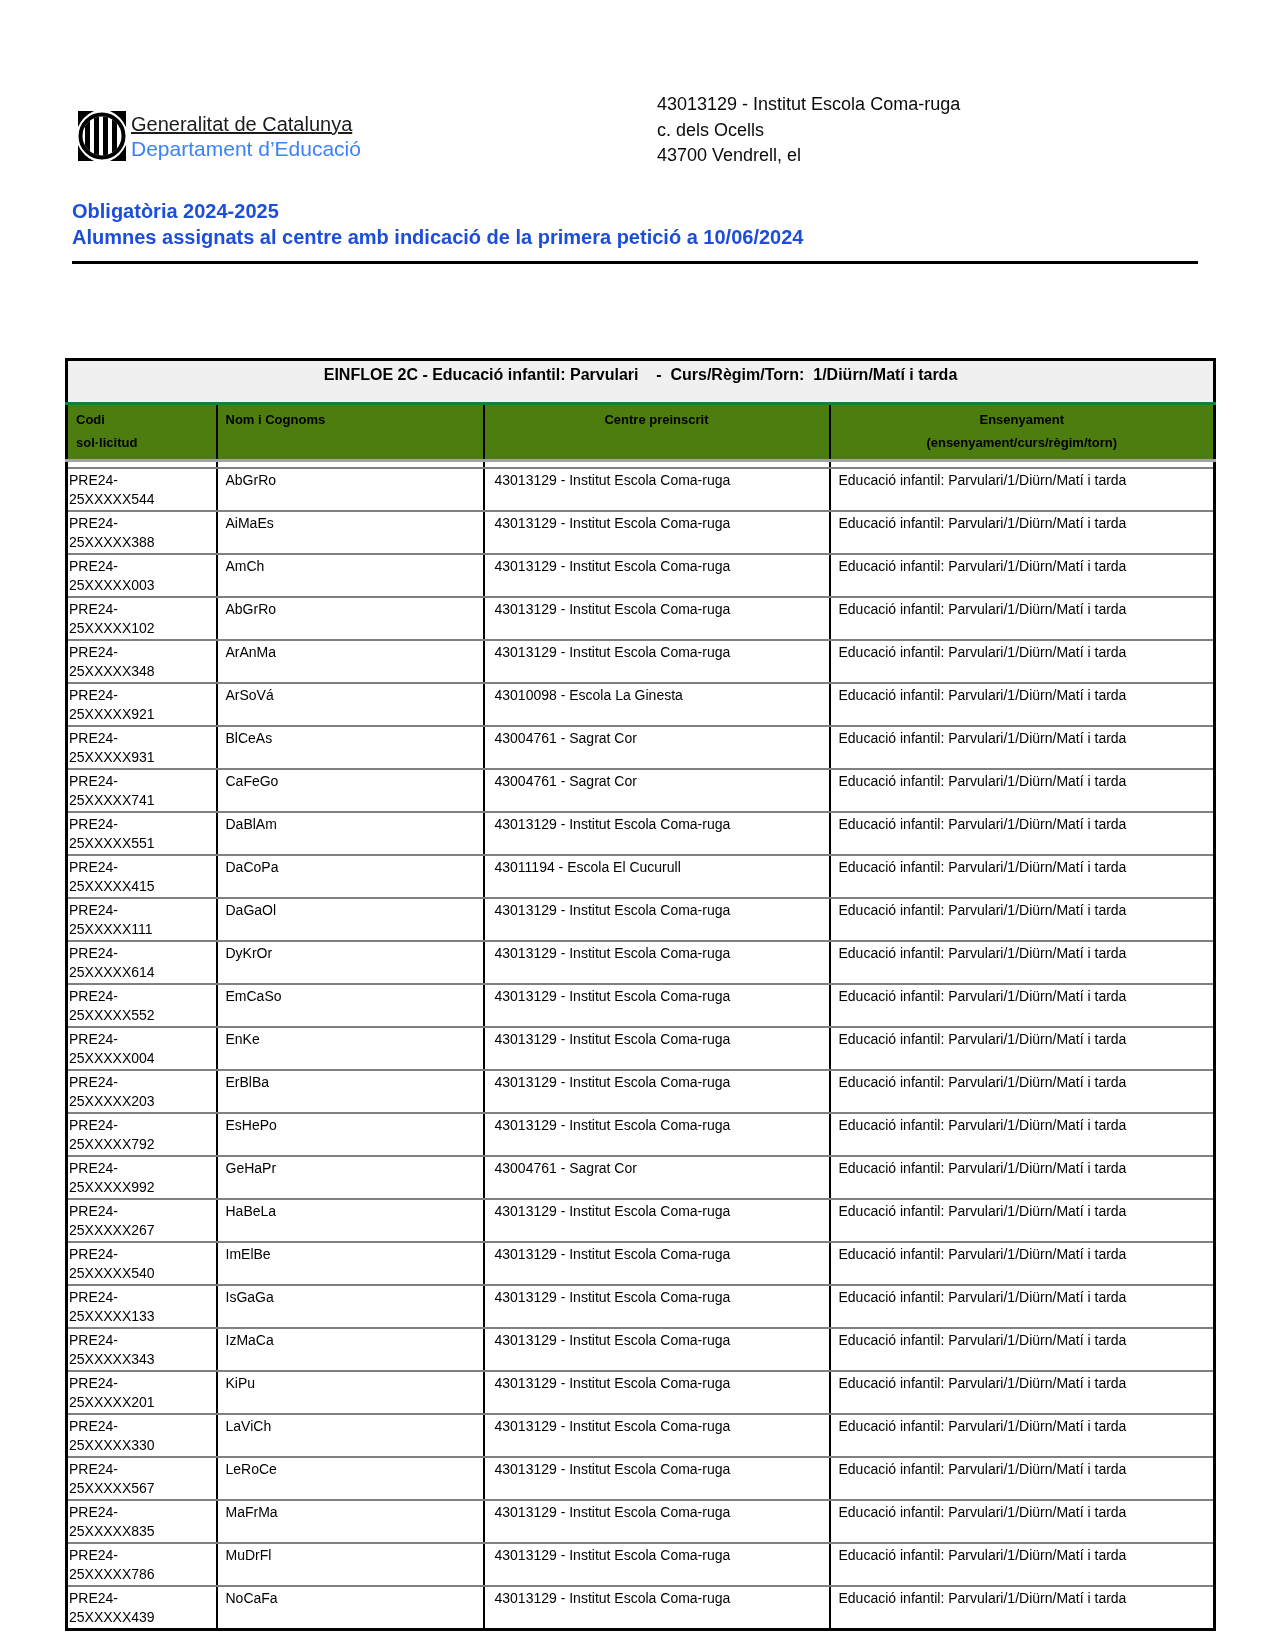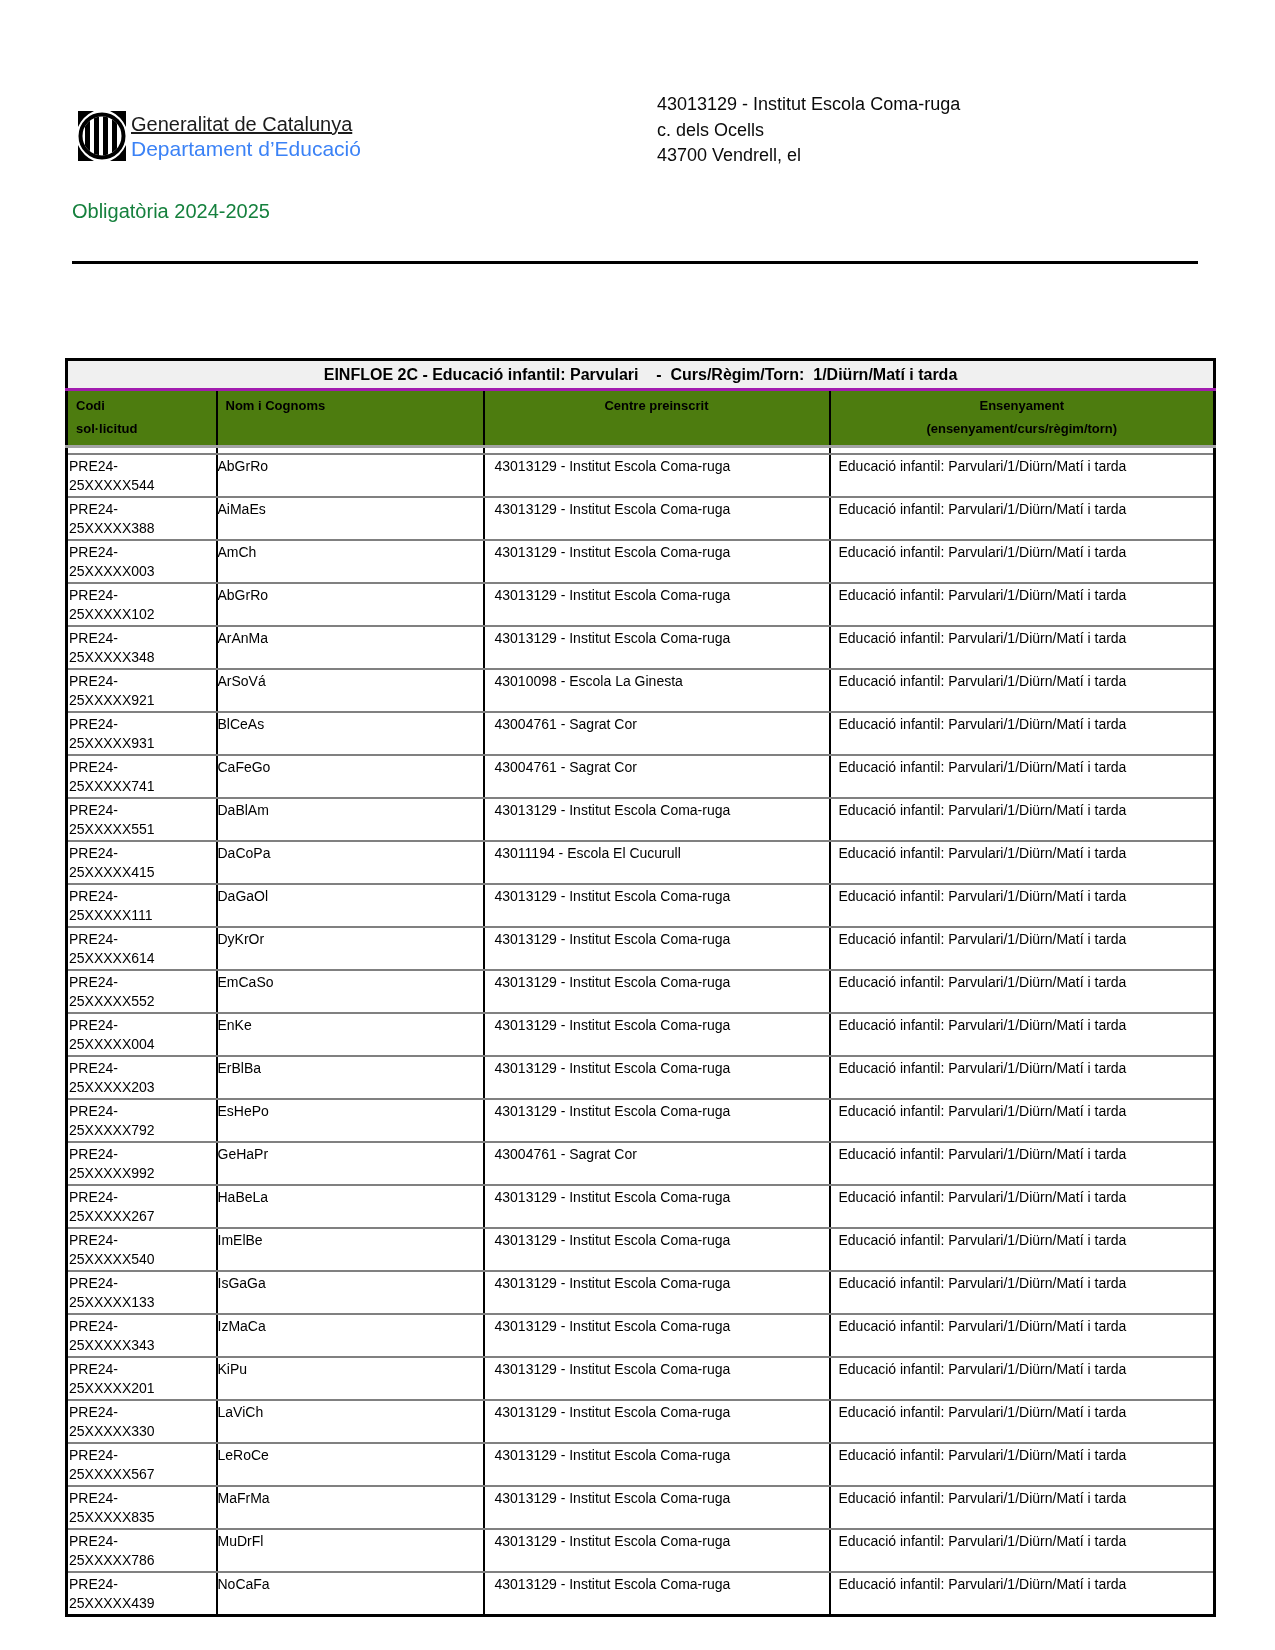--- a/index.html
+++ b/index.html
@@ -11,54 +11,54 @@
     color:#000;
     overflow:hidden;
   }
   
   .logo{position:absolute;left:77px;top:110px;width:50px;height:52px;}
   .org-block{position:absolute;left:131px;top:112px;}
   .org-line1{font-size:20px;line-height:24px;color:#1c1c1c;text-decoration:underline;}
   .org-line2{font-size:21px;line-height:25px;font-weight:normal;color:#3b82f6;}
   .center-block{position:absolute;left:657px;top:92px;font-size:18px;line-height:25.5px;color:#0a0a0a;}
   
-  .titles{position:absolute;left:72px;top:198px;font-size:20px;font-weight:normal;line-height:26px;color:#15803d;}
+  .titles{position:absolute;left:72px;top:198px;font-size:20px;font-weight:bold;line-height:26px;color:#1d4ed8;}
   .title-rule{position:absolute;left:72px;top:261px;width:1126px;height:3px;background:#000;}
   
   table.assign{
     position:absolute;left:65px;top:358px;
     width:1148px;border-collapse:collapse;table-layout:fixed;
     border:3px solid #000;
   }
   table.assign th, table.assign td{
     border-left:2px solid #000;border-right:2px solid #000;
     overflow:hidden;
   }
   tr.group-row th{
     background:#f0f0f0;
-    border-bottom:3px solid #a21caf;
+    border-bottom:3px solid #15803d;
     font-size:16px;font-weight:bold;
-    text-align:center;height:26px;padding:1px 0 0 0;
+    text-align:center;height:26px;padding:1px 0 14px 0;
   }
   tr.colhead-row th{
     background:#4d7c0f;
     border-bottom:3px solid #a3a3a3;
     font-size:13px;font-weight:bold;
     vertical-align:top;height:50px;padding-top:3px;line-height:23px;
   }
   tr.colhead-row th.c1,tr.colhead-row th.c2{text-align:left;padding-left:8px;}
   tr.colhead-row th.c3,tr.colhead-row th.c4{}
   tr.gap-row td{height:5px;border-bottom:2px solid #808080;background:#fff;padding:0;}
   tbody.data tr td{
     height:37px;vertical-align:top;background:#fff;
     border-bottom:2px solid #808080;
     font-size:14px;line-height:19px;padding-top:2px;
   }
   tbody.data td.c1{text-align:left;}
-  tbody.data td.c2{padding-left:0;}
+  tbody.data td.c2{padding-left:8px;}
   tbody.data td.c3{padding-left:10px;}
   tbody.data td.c4{padding-left:8px;}
 </style>
 </head>
 <body>
 
 <div class="page">
 
   <div class="logo">
     <svg width="50" height="52" viewBox="0 0 50 52" xmlns="http://www.w3.org/2000/svg">
@@ -83,20 +83,21 @@
     <div class="org-line2">Departament d’Educació</div>
   </div>
   <div class="center-block">
     <div>43013129 - Institut Escola Coma-ruga</div>
     <div>c. dels Ocells</div>
     <div>43700 Vendrell, el</div>
   </div>
 
   <div class="titles">
     <div>Obligatòria 2024-2025</div>
+    <div>Alumnes assignats al centre amb indicació de la primera petició a 10/06/2024</div>
   </div>
   <div class="title-rule"></div>
 
   <table class="assign">
     <colgroup>
       <col style="width:150px">
         <col style="width:267px">
         <col style="width:346px">
         <col style="width:385px">
     </colgroup>

